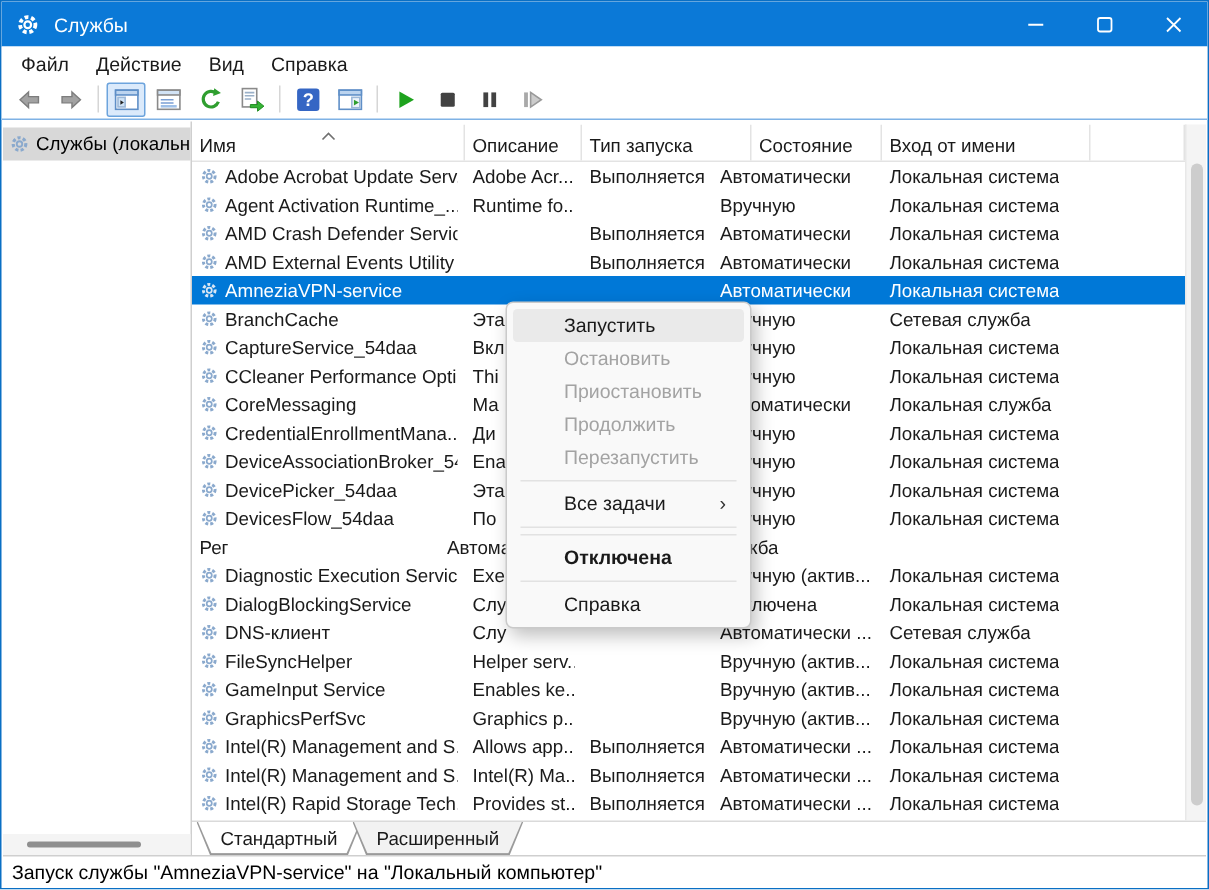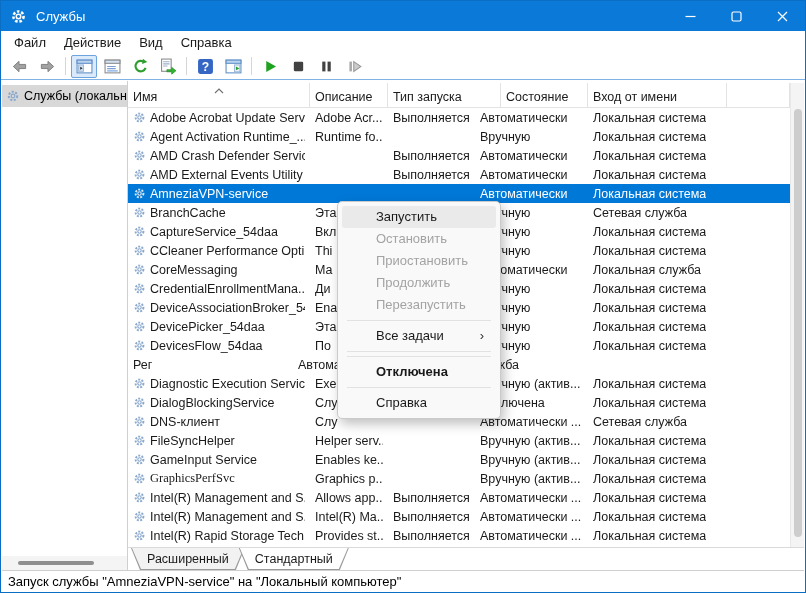--- a/index.html
+++ b/index.html
@@ -664,21 +664,21 @@
                 </div>
               </div>
               <div class="row">
                 <div class="cell namec" style="width: 182px;">
                   <span style="width: 13px; height: 13px; display: inline-flex;">
                     <svg viewBox="0 0 16 16">
                       <circle cx="8" cy="8" r="4.8" fill="none" stroke="#8aa9cd" stroke-width="2.4" stroke-dasharray="2.4 1.7"></circle>
                       <circle cx="8" cy="8" r="2.1" fill="none" stroke="#8aa9cd" stroke-width="1.4"></circle>
                     </svg>
                   </span>
-                  <span style="overflow: hidden; white-space: nowrap; font-family: Liberation Serif, serif;">GraphicsPerfSvc</span>
+                  <span style="overflow: hidden; white-space: nowrap;">GraphicsPerfSvc</span>
                 </div>
                 <div class="cell" style="width: 78px;">
                   <span style="overflow: hidden; white-space: nowrap;">Graphics p...</span>
                 </div>
                 <div class="cell" style="width: 87px;">
                   <span style="overflow: hidden; white-space: nowrap;"></span>
                 </div>
                 <div class="cell" style="width: 113px;">
                   <span style="overflow: hidden; white-space: nowrap;">Вручную (актив...</span>
                 </div>
@@ -755,29 +755,29 @@
                   <span style="overflow: hidden; white-space: nowrap;">Локальная система</span>
                 </div>
               </div>
             </div>
         </div>
         <div class="vscroll">
           <div class="vthumb"></div>
         </div>
       </div>
       <div class="tabstrip" id="tabstrip">
+          <div class="tab active">
+            <div class="tab-outer"></div>
+            <div class="tab-innerbg"></div>
+            <div class="tab-label">Стандартный</div>
+          </div>
           <div class="tab">
             <div class="tab-outer"></div>
             <div class="tab-innerbg"></div>
             <div class="tab-label">Расширенный</div>
-          </div>
-          <div class="tab active">
-            <div class="tab-outer"></div>
-            <div class="tab-innerbg"></div>
-            <div class="tab-label">Стандартный</div>
           </div>
         </div>
     </div>
   </div>
 
   <div class="statusbar">
     <span>Запуск службы "AmneziaVPN-service" на "Локальный компьютер"</span>
   </div>
 
   <div class="ctxmenu" id="ctxmenu">

